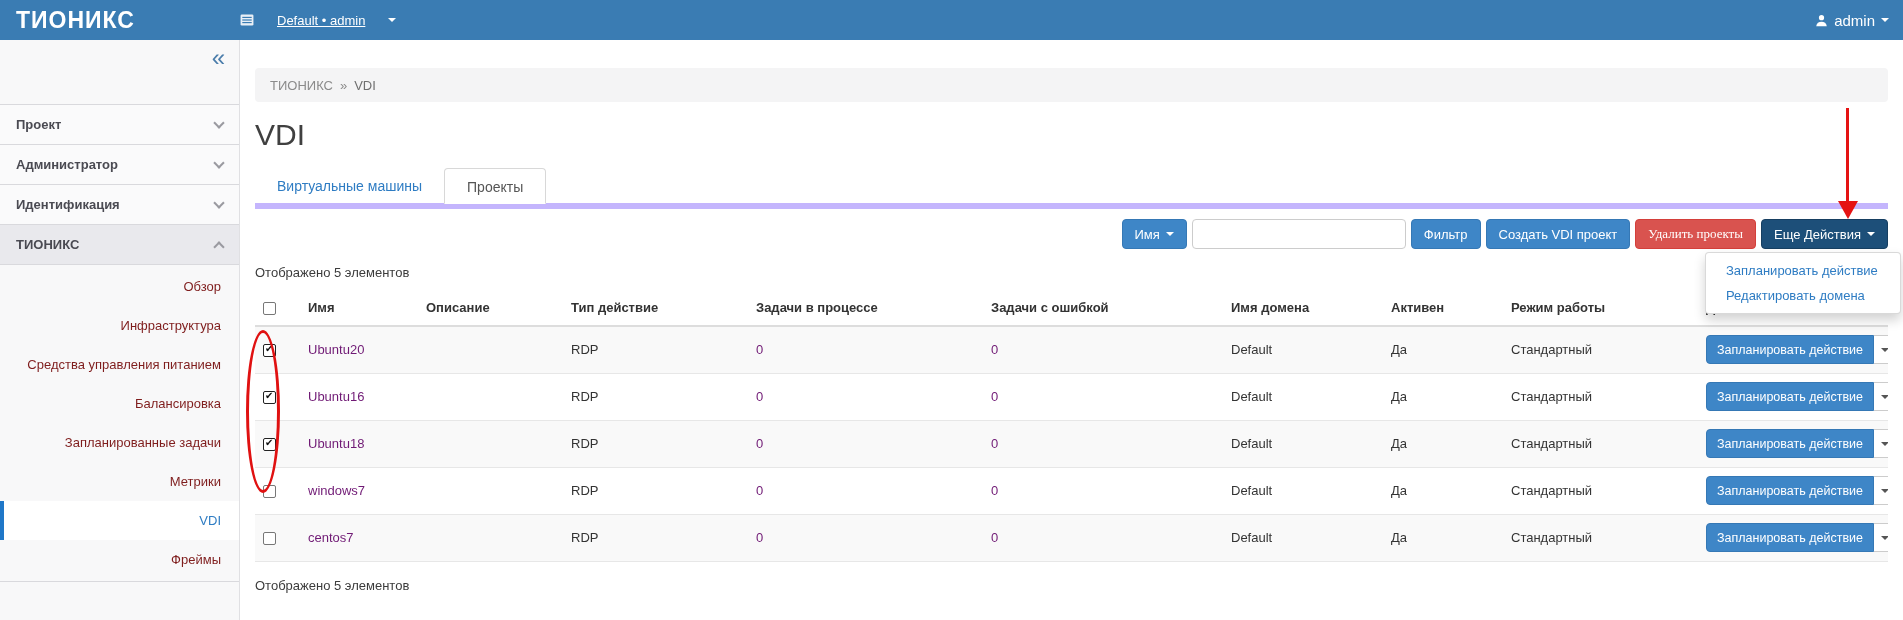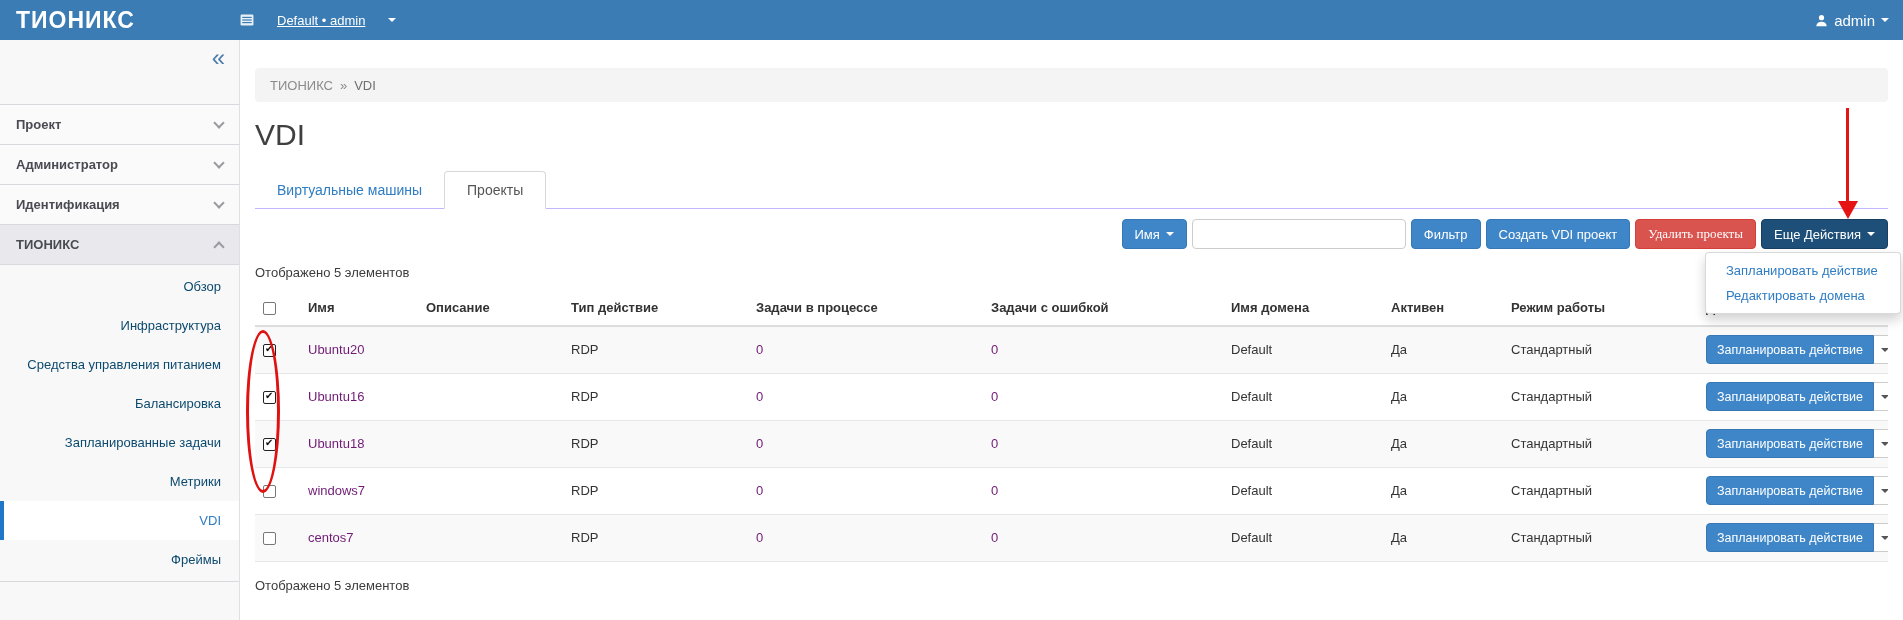--- a/index.html
+++ b/index.html
@@ -20,29 +20,29 @@
   
   .sidebar { width:240px; background:#f8f8f9; border-right:1px solid #e0e0e3; position:relative; flex:none; }
   .collapse-btn { position:absolute; top:6px; right:14px; font-size:24px; color:#4b7dab; cursor:pointer; line-height:1; }
   .side-nav { margin-top:64px; border-top:1px solid #d9d9dd; }
   .side-section { height:40px; display:flex; align-items:center; justify-content:space-between; padding:0 16px; border-bottom:1px solid #d9d9dd; font-weight:bold; font-size:13px; color:#4a4a52; cursor:pointer; background:#fafafb; }
   .side-section.expanded { background:#e9e9ed; }
   .chev { width:8px; height:8px; border-right:2px solid #9a9aa0; border-bottom:2px solid #9a9aa0; display:inline-block; }
   .chev.down { transform:rotate(45deg); margin-top:-4px; }
   .chev.up { transform:rotate(-135deg); margin-top:4px; }
   .side-sub { border-bottom:1px solid #d9d9dd; padding:2px 0; }
-  .side-sub-item { height:39px; line-height:39px; text-align:right; padding-right:18px; font-size:13px; color:#0c4a6e; cursor:pointer; }
+  .side-sub-item { height:39px; line-height:39px; text-align:right; padding-right:18px; font-size:13px; color:#7f1d1d; cursor:pointer; }
   .side-sub-item.active { background:#fff; border-left:4px solid #1f77c8; color:#2e7cc3; }
 
   
   .content { flex:1; padding:0 15px; position:relative; }
   .breadcrumb { margin-top:28px; height:34px; background:#f4f4f5; border-radius:4px; display:flex; align-items:center; padding:0 15px; font-size:13px; color:#8b8b8b; gap:7px; }
   .breadcrumb .current { color:#6f6f6f; }
   .page-title { font-size:30px; font-weight:400; color:#404040; margin-top:16px; }
-  .tabs { display:flex; margin-top:16px; border-bottom:1px solid #c4b5fd; height:41px; align-items:flex-end; }
+  .tabs { display:flex; margin-top:16px; border-bottom:6px solid #c4b5fd; height:41px; }
   .tab { padding:10px 22px; font-size:14px; color:#2e7cc3; cursor:pointer; }
   .tab.active { background:#fff; border:1px solid #d8d8d8; border-bottom:1px solid #fff; border-radius:4px 4px 0 0; color:#555; margin-bottom:-1px; }
 
   
   .toolbar { display:flex; justify-content:flex-end; align-items:center; gap:5px; margin-top:10px; height:30px; position:relative; }
   .btn { height:30px; border-radius:4px; font-size:13px; color:#fff; border:1px solid transparent; padding:0 12px; display:inline-flex; align-items:center; gap:6px; cursor:pointer; font-family:inherit; white-space:nowrap; }
   .btn-primary { background:#3e86c7; border-color:#3578b5; }
   .btn-danger { background:#d9534f; border-color:#d43f3a;font-family:Liberation Serif, serif; }
   .btn-dark { background:#1d4f79; border-color:#173f61; }
   .search-input { width:214px; height:30px; border:1px solid #ccc; border-radius:4px; padding:0 8px; font-size:13px; font-family:inherit; }

